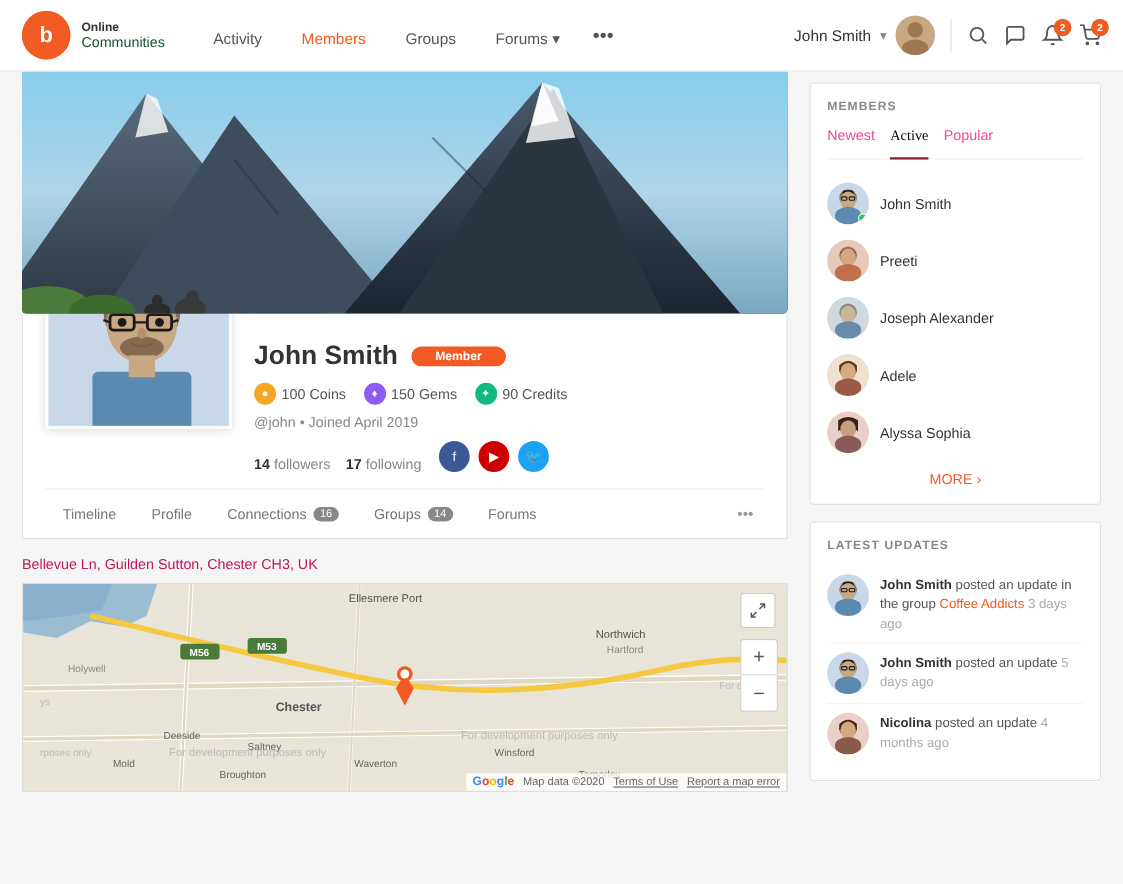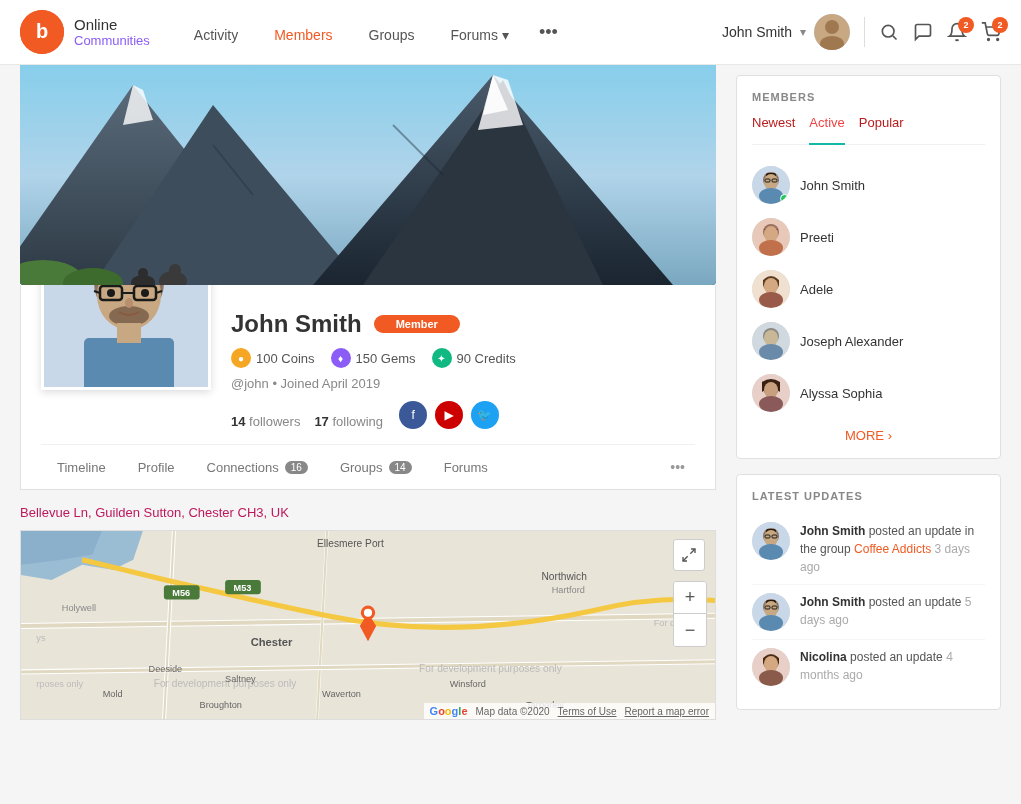--- a/index.html
+++ b/index.html
@@ -3,22 +3,22 @@
   <meta charset="utf-8">
   <style>
     * { box-sizing: border-box; margin: 0; padding: 0; }
     body { font-family: -apple-system, BlinkMacSystemFont, 'Segoe UI', sans-serif; background: #f5f5f5; color: #333; font-size: 14px; }
 
     
     .header { background: #fff; display: flex; align-items: center; padding: 0 20px; height: 65px; border-bottom: 1px solid #e8e8e8; position: relative; z-index: 10; }
     .logo { display: flex; align-items: center; margin-right: 30px; }
     .logo-icon { width: 44px; height: 44px; background: #f15a22; border-radius: 50%; display: flex; align-items: center; justify-content: center; color: #fff; font-size: 18px; font-weight: bold; }
     .logo-text { margin-left: 10px; }
-    .logo-text .line1 { font-weight: 400; font-size: 15px; color: #333; }
-    .logo-text .line2 { font-size: 13px; color: #8b5cf6; }
+    .logo-text .line1 { font-weight: 700; font-size: 11px; color: #333; }
+    .logo-text .line2 { font-size: 13px; color: #14532d; }
     .nav { display: flex; align-items: flex-end; gap: 8px; flex: 1; }
     .nav-item { padding: 8px 14px; color: #555; cursor: pointer; font-size: 14px; text-decoration: none; border-radius: 4px; }
     .nav-item.members { color: #f15a22; }
     .nav-dropdown { display: flex; align-items: center; gap: 4px; cursor: pointer; padding: 8px 14px; color: #555; }
     .nav-more { font-size: 18px; cursor: pointer; color: #555; padding: 8px; }
     .header-right { display: flex; align-items: center; gap: 14px; margin-left: auto; }
     .user-info { display: flex; align-items: center; gap: 8px; cursor: pointer; }
     .user-name { font-size: 14px; color: #333; }
     .user-avatar-sm { width: 36px; height: 36px; border-radius: 50%; background: #ccc; overflow: hidden; display: flex; align-items: center; justify-content: center; }
     .user-avatar-sm svg { width: 36px; height: 36px; }
@@ -81,22 +81,22 @@
     .google-logo span:nth-child(2) { color: #ea4335; }
     .google-logo span:nth-child(3) { color: #fbbc05; }
     .google-logo span:nth-child(4) { color: #4285f4; }
     .google-logo span:nth-child(5) { color: #34a853; }
     .google-logo span:nth-child(6) { color: #ea4335; }
 
     
     .sidebar-card { background: #fff; border: 1px solid #e0e0e0; border-radius: 4px; margin-bottom: 15px; padding: 15px; }
     .sidebar-title { font-size: 11px; font-weight: 700; color: #888; letter-spacing: 1px; text-transform: uppercase; margin-bottom: 12px; }
     .members-tabs { display: flex; gap: 14px; margin-bottom: 14px; border-bottom: 1px solid #f0f0f0; padding-bottom: 8px; }
-    .members-tab { font-size: 13px; color: #b91c1c; cursor: pointer; padding-bottom: 6px; }
-    .members-tab.active { color: #ef4444; border-bottom: 2px solid #14b8a6; margin-bottom: -9px; }
+    .members-tab { font-size: 13px; color: #ec4899; cursor: pointer; padding-bottom: 6px; }
+    .members-tab.active { color: #000000; border-bottom: 2px solid #7f1d1d; margin-bottom: -9px; font-family: Liberation Serif, serif; }
     .member-item { display: flex; align-items: center; gap: 10px; padding: 7px 0; cursor: pointer; }
     .member-avatar { width: 38px; height: 38px; border-radius: 50%; background: #ddd; overflow: hidden; flex-shrink: 0; position: relative; }
     .member-avatar svg { width: 38px; height: 38px; }
     .online-dot { position: absolute; bottom: 1px; right: 1px; width: 9px; height: 9px; background: #22c55e; border-radius: 50%; border: 1px solid #fff; }
     .member-name { font-size: 13px; color: #333; font-weight: 500; }
     .more-link { text-align: center; margin-top: 8px; }
     .more-btn { color: #f15a22; font-size: 13px; cursor: pointer; }
 
     
     .update-item { display: flex; gap: 10px; padding: 8px 0; border-bottom: 1px solid #f5f5f5; }
@@ -431,40 +431,40 @@
             <ellipse cx="19" cy="16" rx="7" ry="8" fill="#d4a882"></ellipse>
             <ellipse cx="19" cy="30" rx="12" ry="8" fill="#c0704a"></ellipse>
           </svg>
         </div>
         <span class="member-name">Preeti</span>
       </div>
 
       <div class="member-item">
         <div class="member-avatar">
           <svg viewBox="0 0 38 38" xmlns="http://www.w3.org/2000/svg">
+            <circle cx="19" cy="19" r="19" fill="#d0d8e0"></circle>
+            <circle cx="19" cy="14" r="8" fill="#8a8880"></circle>
+            <ellipse cx="19" cy="16" rx="7" ry="8" fill="#c8b898"></ellipse>
+            <ellipse cx="19" cy="30" rx="12" ry="8" fill="#6a8aaa"></ellipse>
+          </svg>
+        </div>
+        <span class="member-name">Joseph Alexander</span>
+      </div>
+
+      <div class="member-item">
+        <div class="member-avatar">
+          <svg viewBox="0 0 38 38" xmlns="http://www.w3.org/2000/svg">
             <circle cx="19" cy="19" r="19" fill="#f0e0d0"></circle>
             <circle cx="19" cy="14" r="8" fill="#7a6050"></circle>
             <path d="M11,10 Q19,3 27,10 L27,16 Q19,8 11,16 Z" fill="#5a3a1a"></path>
             <ellipse cx="19" cy="16" rx="7" ry="8" fill="#d4a880"></ellipse>
             <ellipse cx="19" cy="30" rx="12" ry="8" fill="#9a5a4a"></ellipse>
           </svg>
         </div>
         <span class="member-name">Adele</span>
-      </div>
-
-      <div class="member-item">
-        <div class="member-avatar">
-          <svg viewBox="0 0 38 38" xmlns="http://www.w3.org/2000/svg">
-            <circle cx="19" cy="19" r="19" fill="#d0d8e0"></circle>
-            <circle cx="19" cy="14" r="8" fill="#8a8880"></circle>
-            <ellipse cx="19" cy="16" rx="7" ry="8" fill="#c8b898"></ellipse>
-            <ellipse cx="19" cy="30" rx="12" ry="8" fill="#6a8aaa"></ellipse>
-          </svg>
-        </div>
-        <span class="member-name">Joseph Alexander</span>
       </div>
 
       <div class="member-item">
         <div class="member-avatar">
           <svg viewBox="0 0 38 38" xmlns="http://www.w3.org/2000/svg">
             <circle cx="19" cy="19" r="19" fill="#e8d0c8"></circle>
             <circle cx="19" cy="14" r="8" fill="#6a5048"></circle>
             <path d="M10,8 Q19,2 28,8 L28,18 Q19,10 10,18 Z" fill="#3a2010"></path>
             <ellipse cx="19" cy="16" rx="7" ry="8" fill="#c8a080"></ellipse>
             <ellipse cx="19" cy="30" rx="12" ry="8" fill="#8a5a5a"></ellipse>

